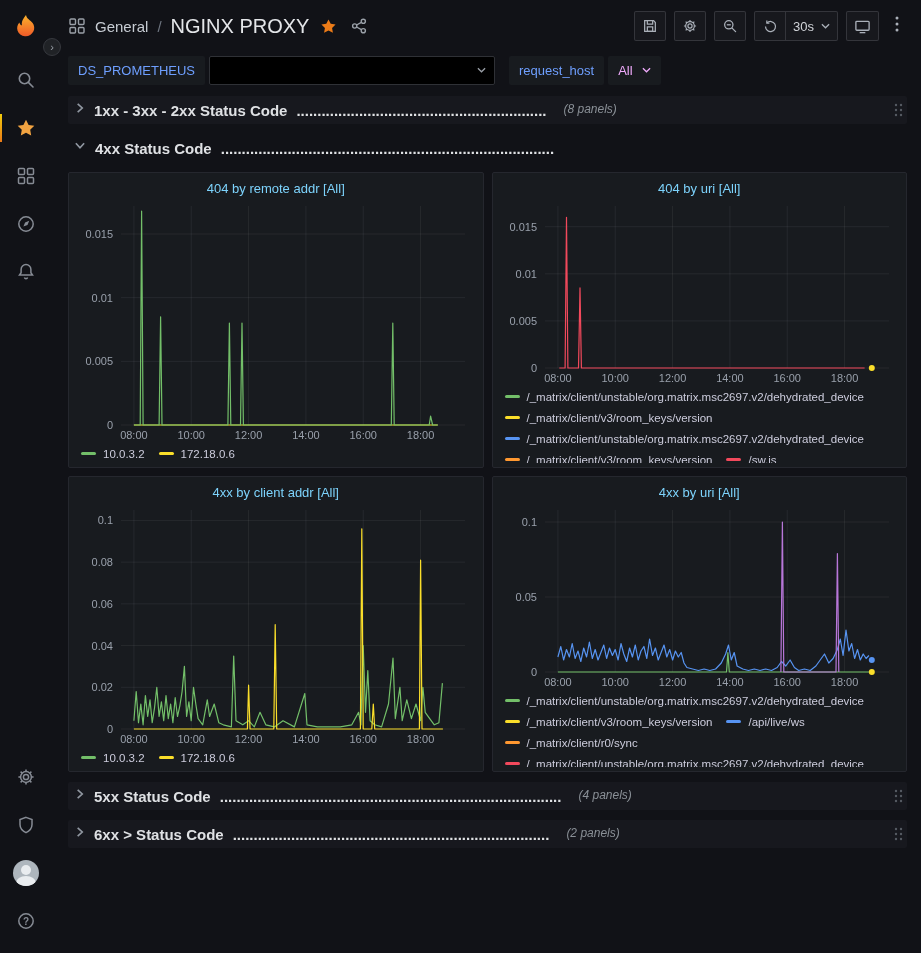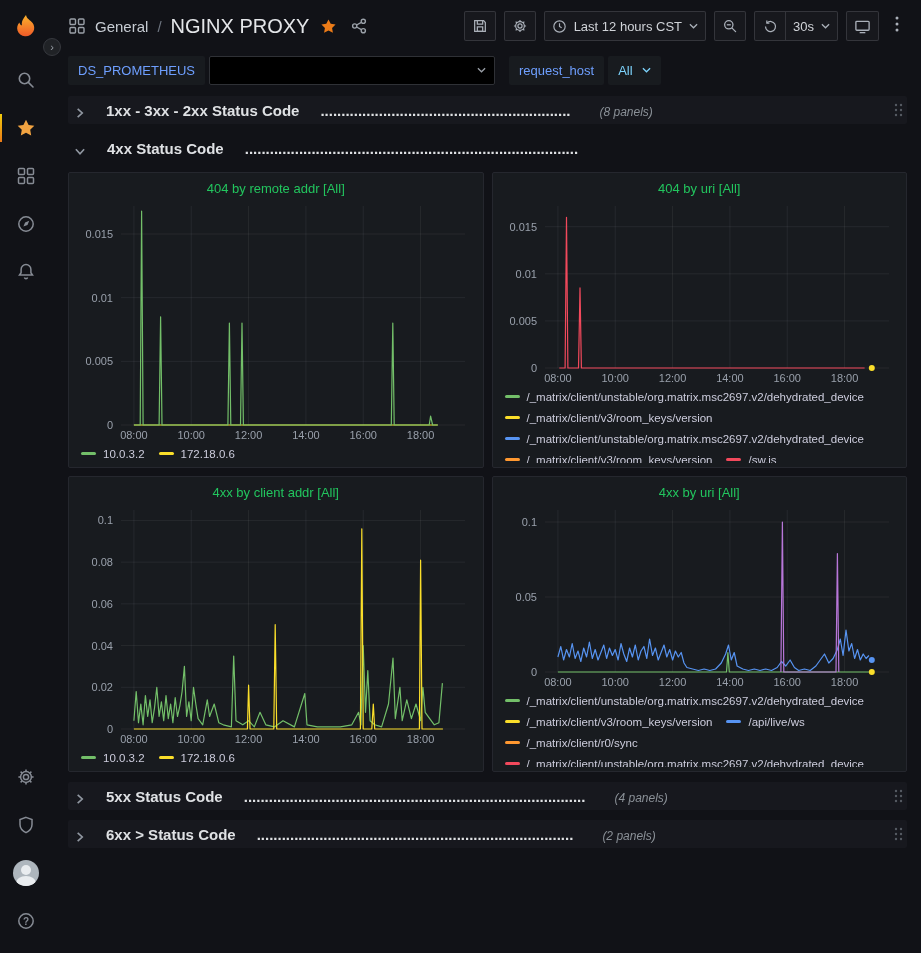--- a/index.html
+++ b/index.html
@@ -47,38 +47,38 @@
   .joined .tb-btn:last-child{border-radius:0 2px 2px 0;margin-left:-1px;}
   .kebab{background:none;border:none;color:#aab0b9;min-width:20px;padding:0 2px;}
 
   .subbar{height:36px;flex:none;display:flex;align-items:center;gap:14px;padding:0 16px;}
   .var-group{display:flex;align-items:center;gap:4px;}
   .var-label{height:29px;display:flex;align-items:center;padding:0 10px;background:#181b1f;
     color:#6e9fff;font-size:13px;font-weight:400;border-radius:2px;}
   .var-select{height:29px;display:flex;align-items:center;cursor:pointer;border-radius:2px;}
   .var-select.black{width:286px;background:#000;border:1px solid #2f3136;justify-content:flex-end;
     padding:0 8px;color:#9aa0a8;}
-  .var-select.plain{padding:0 10px;background:#181b1f;color:#7dd3fc;font-size:13px;gap:9px;}
+  .var-select.plain{padding:0 10px;background:#181b1f;color:#f0abfc;font-size:13px;gap:9px;}
 
   
   .content{flex:1;padding:8px 14px 0 16px;overflow:hidden;}
   .dash-row{height:28px;display:flex;align-items:center;margin-bottom:10px;border-radius:2px;}
   .dash-row.collapsed{background:rgba(204,204,220,0.035);}
-  .row-main{display:flex;align-items:flex-end;gap:21px;flex:1;min-width:0;background:none;border:none;
+  .row-main{display:flex;align-items:flex-start;gap:9px;flex:1;min-width:0;background:none;border:none;
     color:inherit;cursor:pointer;padding:0 6px;overflow:hidden;white-space:nowrap;text-align:left;}
   .row-chevron{color:#9097a1;display:flex;flex:none;}
   .row-title{font-size:15px;font-weight:700;color:#dfe1e4;flex:none;}
   .row-leader{font-size:15px;font-weight:700;color:#dfe1e4;overflow:hidden;flex:none;}
   .row-count{font-size:12px;font-style:italic;color:#8a9097;margin-left:8px;flex:none;font-weight:400;}
   .drag-handle{color:#565b63;margin-left:auto;flex:none;padding:0 4px;cursor:grab;display:flex;}
 
   .panels{display:grid;grid-template-columns:1fr 1fr;gap:8px;margin-bottom:10px;}
   .panel{height:296px;background:#181b1f;border:1px solid #25272e;border-radius:2px;
     display:flex;flex-direction:column;padding:5px 8px 4px;overflow:hidden;}
-  .panel-title{margin:0;font-size:13px;font-weight:500;color:#22c55e;text-align:center;
+  .panel-title{margin:0;font-size:13px;font-weight:500;color:#7dd3fc;text-align:center;
     height:22px;line-height:22px;flex:none;cursor:pointer;white-space:nowrap;overflow:hidden;}
   .chart{flex:1;min-height:0;}
   .chart svg{display:block;}
   .legend{flex:none;display:flex;flex-wrap:wrap;column-gap:14px;row-gap:2px;padding:2px 4px 0;
     max-height:78px;overflow:hidden;}
   .legend-item{display:inline-flex;align-items:center;gap:7px;font-size:11.5px;color:#ccccdc;
     height:19px;cursor:pointer;white-space:nowrap;}
   .dash{width:15px;height:3px;border-radius:2px;flex:none;display:inline-block;}
 </style>
 </head>
@@ -198,30 +198,20 @@
             <path d="M3 3h10l2 2v10H3z"></path>
               <path d="M6 3v4h6V3"></path>
               <rect x="6" y="10" width="6" height="5"></rect>
           </svg>
         </button>
         <button class="tb-btn">
           <svg width="16" height="16" viewBox="0 0 20 20" fill="none" stroke="currentColor" stroke-width="1.5">
             <circle cx="10" cy="10" r="2.6"></circle>
               <circle cx="10" cy="10" r="5.4"></circle>
             <path d="M10 2.4v2.2M10 15.4v2.2M2.4 10h2.2M15.4 10h2.2M4.6 4.6l1.6 1.6M13.8 13.8l1.6 1.6M15.4 4.6l-1.6 1.6M6.2 13.8l-1.6 1.6"></path>
-          </svg>
-        </button>
-        <button class="tb-btn">
-          <svg width="15" height="15" viewBox="0 0 18 18" fill="none" stroke="currentColor" stroke-width="1.4">
-            <circle cx="9" cy="9" r="6.8"></circle>
-              <path d="M9 5.2V9l2.6 1.6"></path>
-          </svg>
-          <span class="lbl">Last 12 hours CST</span>
-          <svg width="9" height="6" viewBox="0 0 10 6" fill="none" stroke="currentColor" stroke-width="1.4">
-            <path d="M1 1l4 4 4-4"></path>
           </svg>
         </button>
         <button class="tb-btn">
           <svg width="16" height="16" viewBox="0 0 20 20" fill="none" stroke="currentColor" stroke-width="1.6">
             <circle cx="8.5" cy="8.5" r="5.2"></circle>
               <line x1="12.6" y1="12.6" x2="17" y2="17" stroke-linecap="round"></line>
               <line x1="6" y1="8.5" x2="11" y2="8.5"></line>
           </svg>
         </button>
         <span class="joined">

